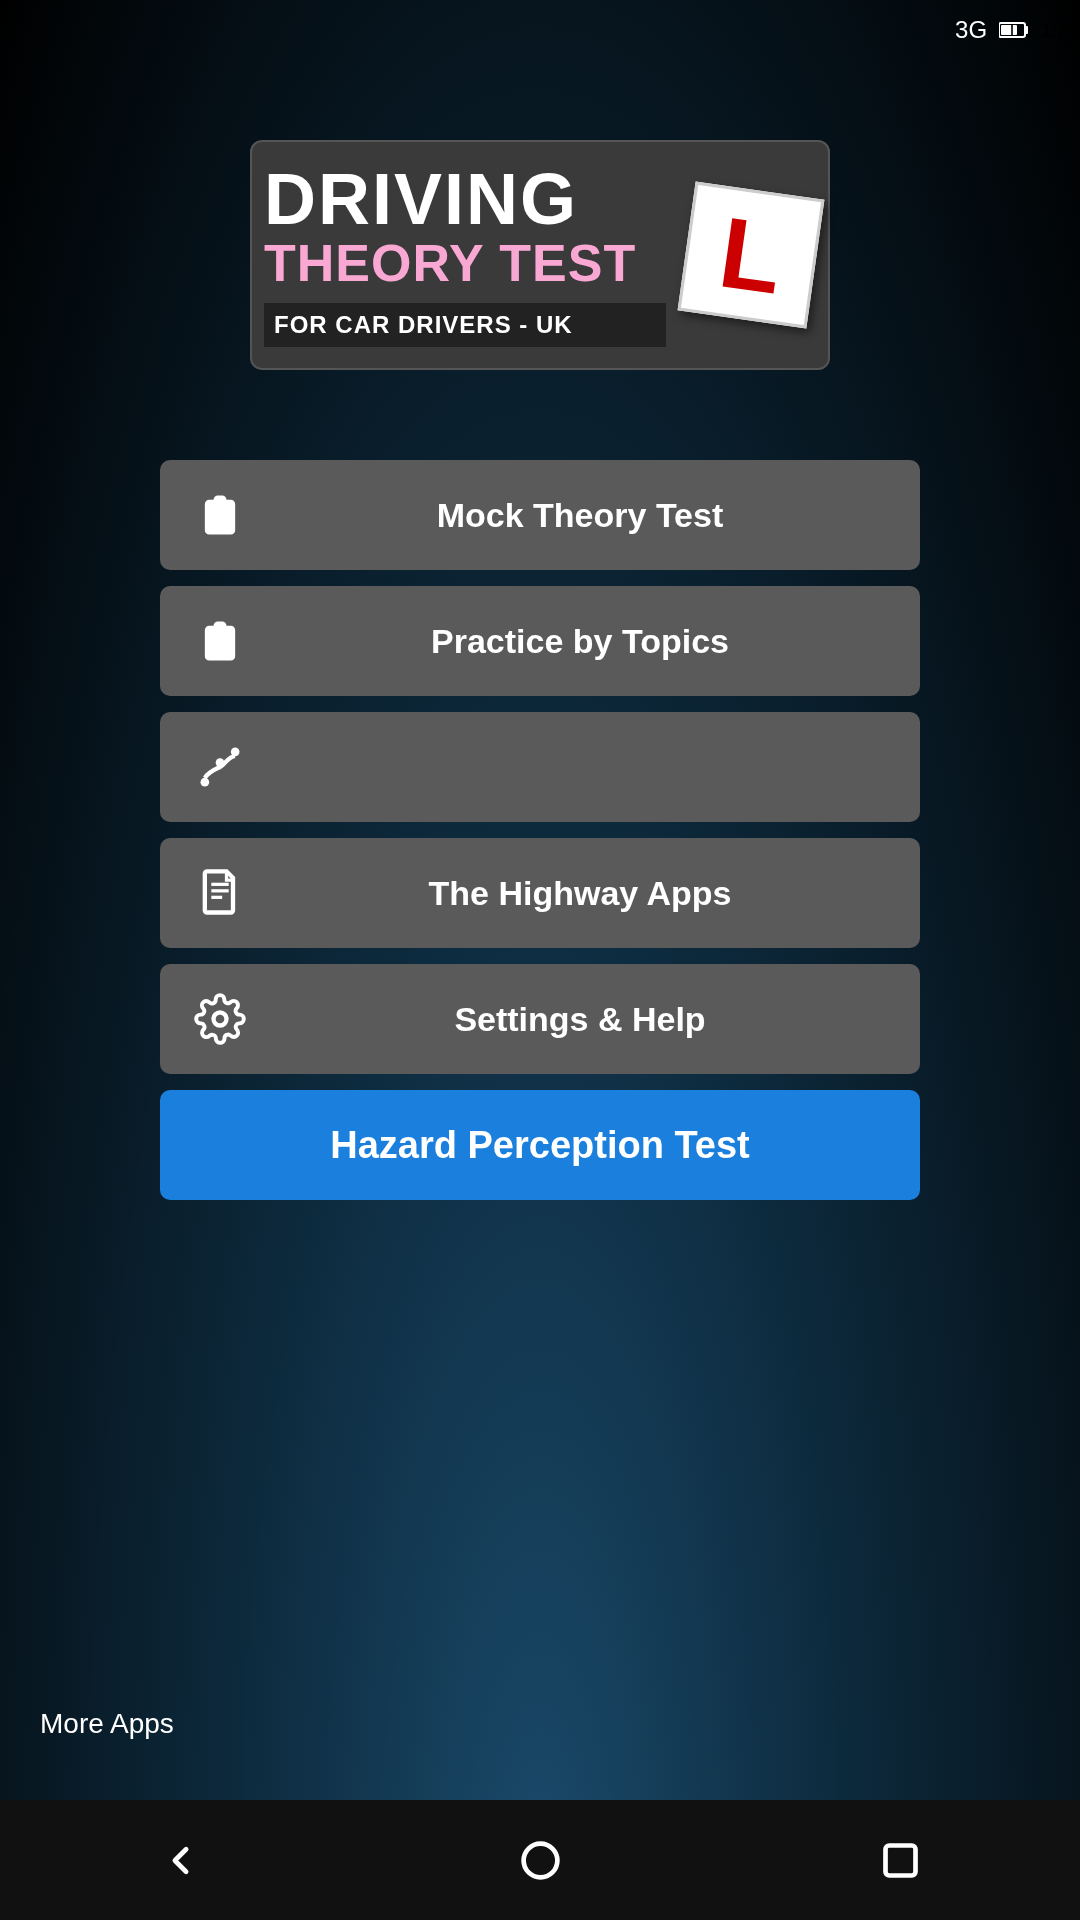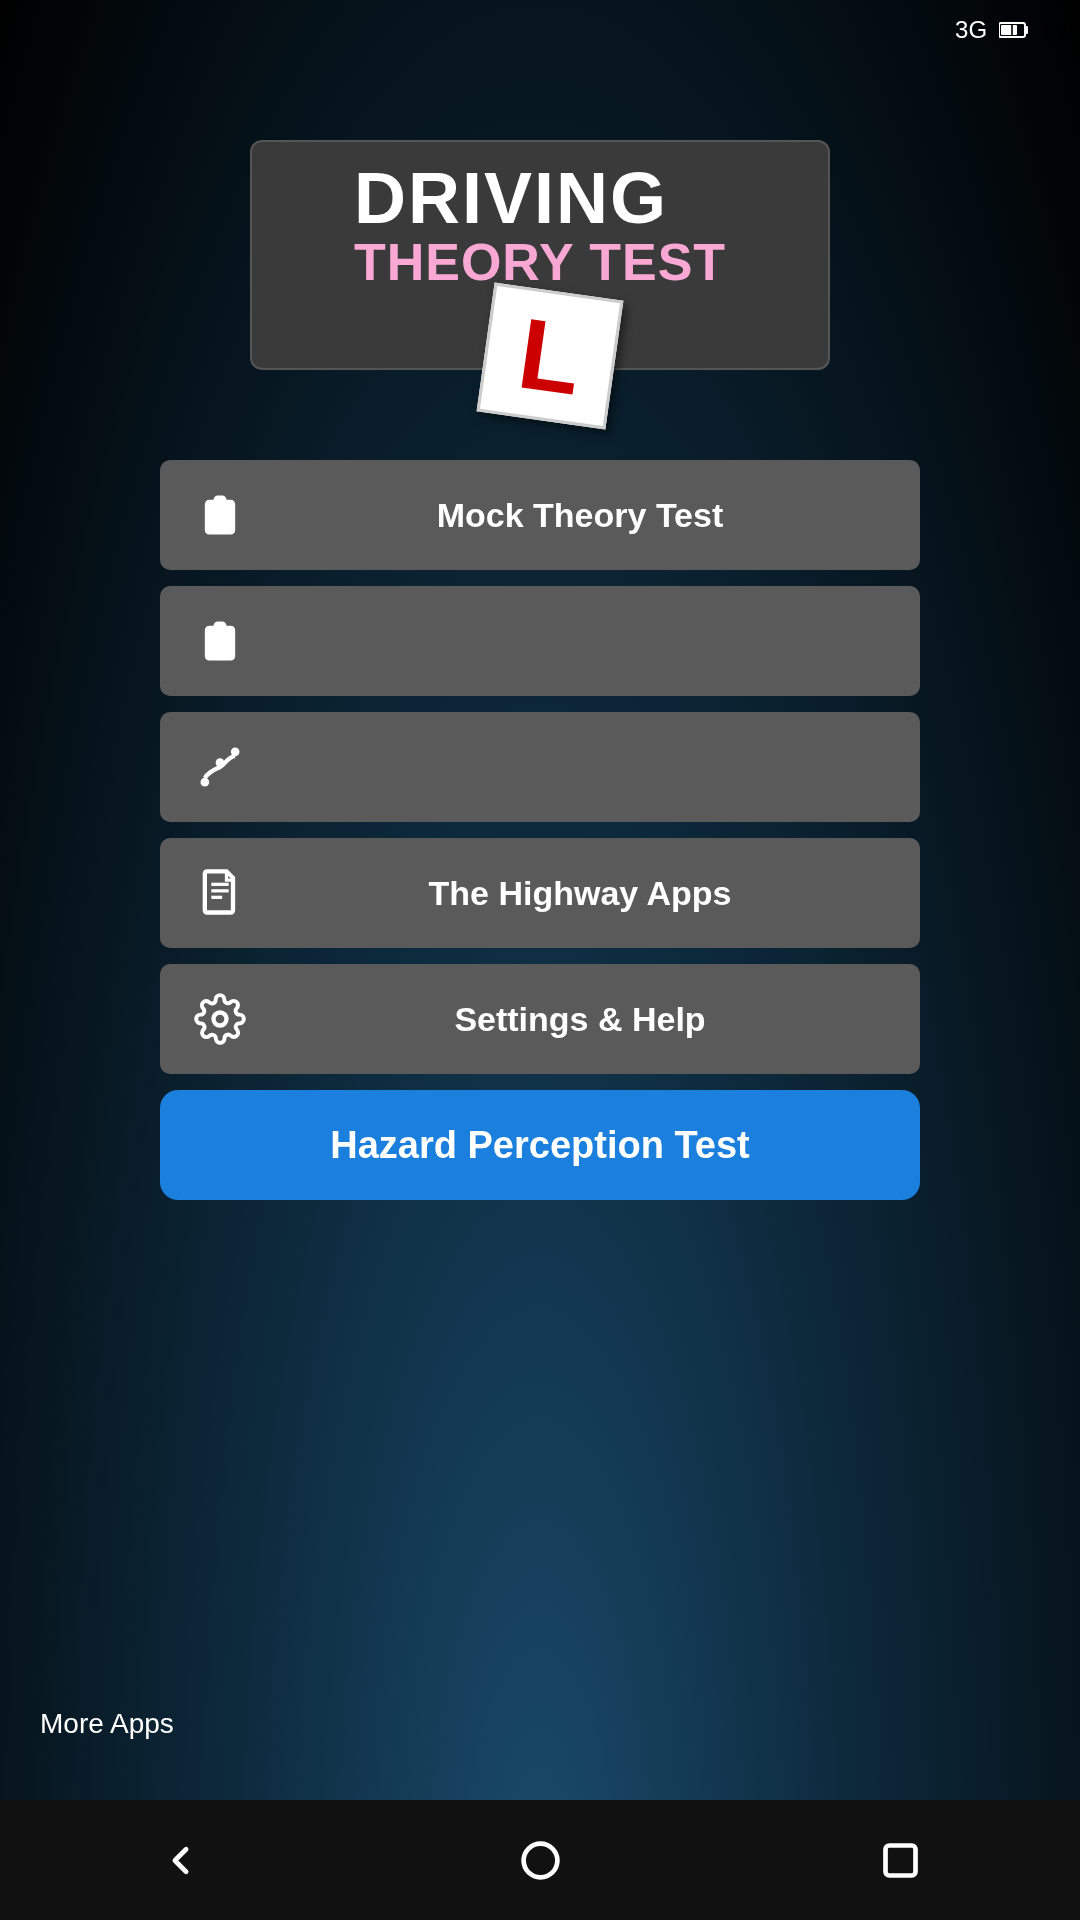--- a/index.html
+++ b/index.html
@@ -48,24 +48,24 @@
       height: 230px;
     }
 
     .logo-box {
       background: #3a3a3a;
       border: 2px solid #555;
       border-radius: 12px;
       width: 100%;
       height: 100%;
       display: flex;
-      flex-direction: column;
+      flex-direction: row;
       align-items: center;
       justify-content: space-between;
-      padding: 20px 29px;
+      padding: 20px 12px;
       position: relative;
     }
 
     .logo-text-area {
       flex: 1;
     }
 
     .logo-driving {
       color: white;
       font-size: 72px;
@@ -161,21 +161,21 @@
     .menu-btn-label {
       flex: 1;
       text-align: center;
       font-size: 34px;
       font-weight: bold;
     }
 
     .hazard-btn {
       background: #1a7fdd;
       border: none;
-      border-radius: 18px;
+      border-radius: 10px;
       width: 100%;
       height: 110px;
       display: flex;
       align-items: center;
       justify-content: center;
       cursor: pointer;
       color: white;
       font-size: 38px;
       font-weight: bold;
     }
@@ -237,20 +237,21 @@
     <line x1="13" y1="4" x2="13" y2="14" stroke="#333" stroke-width="2"></line>
   </svg>
   <span class="status-bar-text">1:20</span>
 </div>
 
 <div class="logo-container">
   <div class="logo-box">
     <div class="logo-text-area">
       <div class="logo-driving">DRIVING</div>
       <div class="logo-theory-test">THEORY TEST</div>
+      <div class="logo-subtitle">FOR CAR DRIVERS - UK</div>
     </div>
     <div class="l-plate">
       <span class="l-letter">L</span>
     </div>
   </div>
 </div>
 
 <div class="menu-container">
 
   <button class="menu-btn">
@@ -262,20 +263,21 @@
     <span class="menu-btn-label">Mock Theory Test</span>
   </button>
 
   <button class="menu-btn">
     <div class="menu-btn-icon">
       <svg viewBox="0 0 24 24" xmlns="http://www.w3.org/2000/svg">
         <path d="M9 5H7a2 2 0 00-2 2v12a2 2 0 002 2h10a2 2 0 002-2V7a2 2 0 00-2-2h-2M9 5a2 2 0 002 2h2a2 2 0 002-2M9 5a2 2 0 012-2h2a2 2 0 012 2M9 12h6M9 16h4"></path>
         <path d="M15 12l1.5-1.5 1.5 1.5-1.5 1.5z" stroke="white" fill="white"></path>
       </svg>
     </div>
+    <span class="menu-btn-label">Practice by Topics</span>
   </button>
 
 
   <button class="menu-btn">
     <div class="menu-btn-icon">
       <svg viewBox="0 0 24 24" xmlns="http://www.w3.org/2000/svg">
         <circle cx="5" cy="19" r="2" fill="white"></circle>
         <circle cx="12" cy="10" r="2" fill="white"></circle>
         <circle cx="19" cy="5" r="2" fill="white"></circle>
         <path d="M5 17 C7 14 10 13 12 12 S16 7 19 7" fill="none" stroke="white" stroke-width="2"></path>

